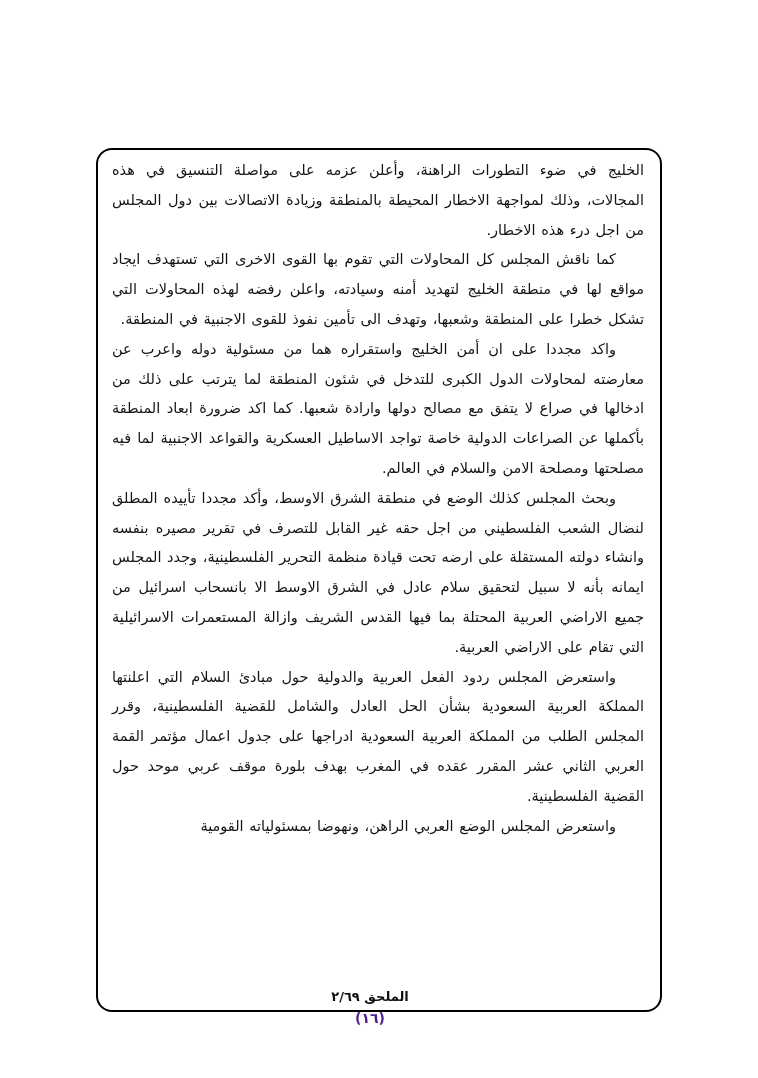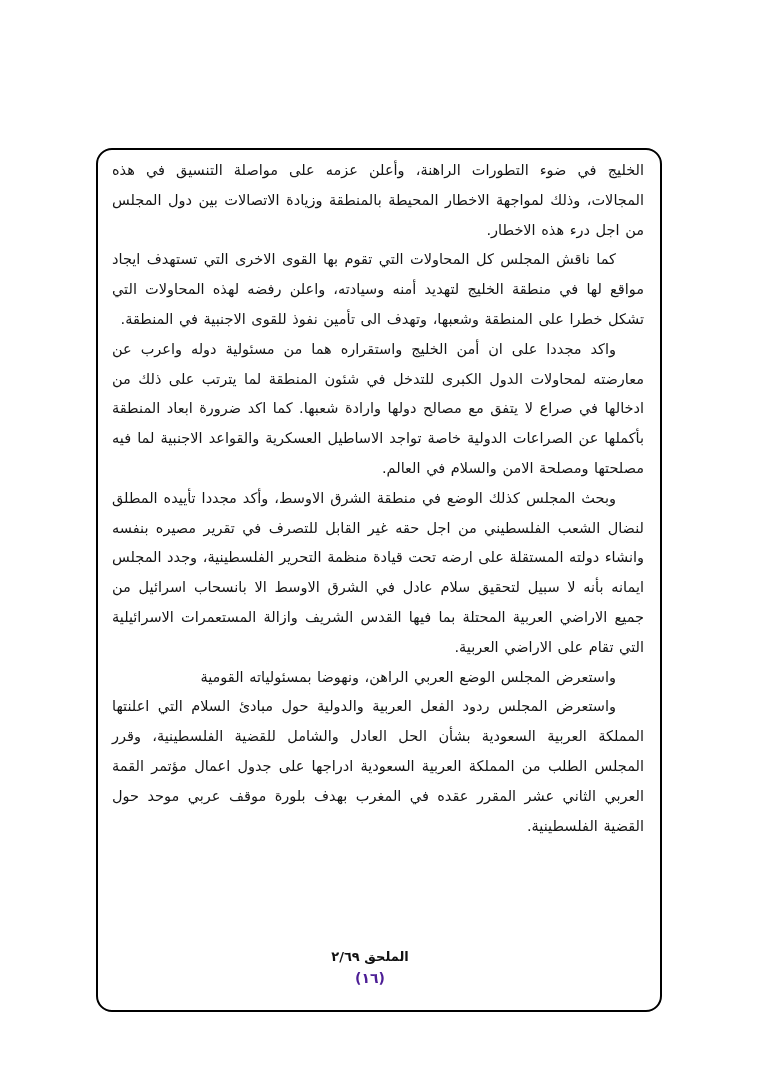--- a/index.html
+++ b/index.html
@@ -40,21 +40,21 @@
     letter-spacing: 0;
     word-spacing: 1px;
     color: #141414;
   }
   .doc-text p.indent {
     text-indent: 28px;
   }
   .footer {
     position: absolute;
     left: 0;
-    top: 948px;
+    top: 988px;
     width: 740px;
     text-align: center;
     direction: rtl;
   }
   .appendix-label {
     font-size: 13px;
     font-weight: bold;
     color: #111;
     line-height: 18px;
   }
@@ -70,21 +70,21 @@
 <body>
 
 <div class="scan-page"></div>
 
 <div class="text-frame">
   <div class="doc-text">
     <p>الخليج في ضوء التطورات الراهنة، وأعلن عزمه على مواصلة التنسيق في هذه المجالات، وذلك لمواجهة الاخطار المحيطة بالمنطقة وزيادة الاتصالات بين دول المجلس من اجل درء هذه الاخطار.</p>
     <p class="indent">كما ناقش المجلس كل المحاولات التي تقوم بها القوى الاخرى التي تستهدف ايجاد مواقع لها في منطقة الخليج لتهديد أمنه وسيادته، واعلن رفضه لهذه المحاولات التي تشكل خطرا على المنطقة وشعبها، وتهدف الى تأمين نفوذ للقوى الاجنبية في المنطقة.</p>
     <p class="indent">واكد مجددا على ان أمن الخليج واستقراره هما من مسئولية دوله واعرب عن معارضته لمحاولات الدول الكبرى للتدخل في شئون المنطقة لما يترتب على ذلك من ادخالها في صراع لا يتفق مع مصالح دولها وارادة شعبها. كما اكد ضرورة ابعاد المنطقة بأكملها عن الصراعات الدولية خاصة تواجد الاساطيل العسكرية والقواعد الاجنبية لما فيه مصلحتها ومصلحة الامن والسلام في العالم.</p>
     <p class="indent">وبحث المجلس كذلك الوضع في منطقة الشرق الاوسط، وأكد مجددا تأييده المطلق لنضال الشعب الفلسطيني من اجل حقه غير القابل للتصرف في تقرير مصيره بنفسه وانشاء دولته المستقلة على ارضه تحت قيادة منظمة التحرير الفلسطينية، وجدد المجلس ايمانه بأنه لا سبيل لتحقيق سلام عادل في الشرق الاوسط الا بانسحاب اسرائيل من جميع الاراضي العربية المحتلة بما فيها القدس الشريف وازالة المستعمرات الاسرائيلية التي تقام على الاراضي العربية.</p>
+    <p class="indent">واستعرض المجلس ردود الفعل العربية والدولية حول مبادئ السلام التي اعلنتها المملكة العربية السعودية بشأن الحل العادل والشامل للقضية الفلسطينية، وقرر المجلس الطلب من المملكة العربية السعودية ادراجها على جدول اعمال مؤتمر القمة العربي الثاني عشر المقرر عقده في المغرب بهدف بلورة موقف عربي موحد حول القضية الفلسطينية.</p>
     <p class="indent">واستعرض المجلس الوضع العربي الراهن، ونهوضا بمسئولياته القومية</p>
-    <p class="indent">واستعرض المجلس ردود الفعل العربية والدولية حول مبادئ السلام التي اعلنتها المملكة العربية السعودية بشأن الحل العادل والشامل للقضية الفلسطينية، وقرر المجلس الطلب من المملكة العربية السعودية ادراجها على جدول اعمال مؤتمر القمة العربي الثاني عشر المقرر عقده في المغرب بهدف بلورة موقف عربي موحد حول القضية الفلسطينية.</p>
   </div>
 </div>
 
 <div class="footer">
   <div class="appendix-label">الملحق ٢/٦٩</div>
   <div class="page-number">(١٦)</div>
 </div>
 
 </body></html>

